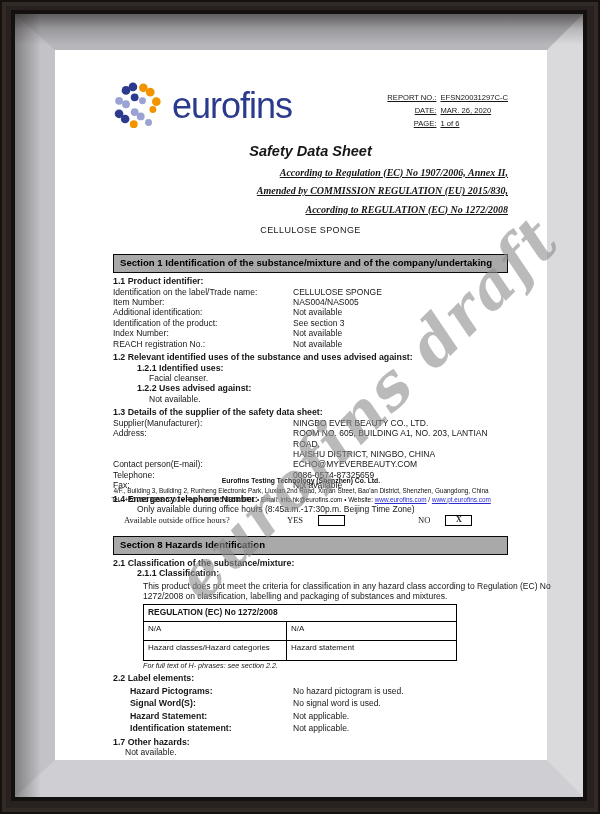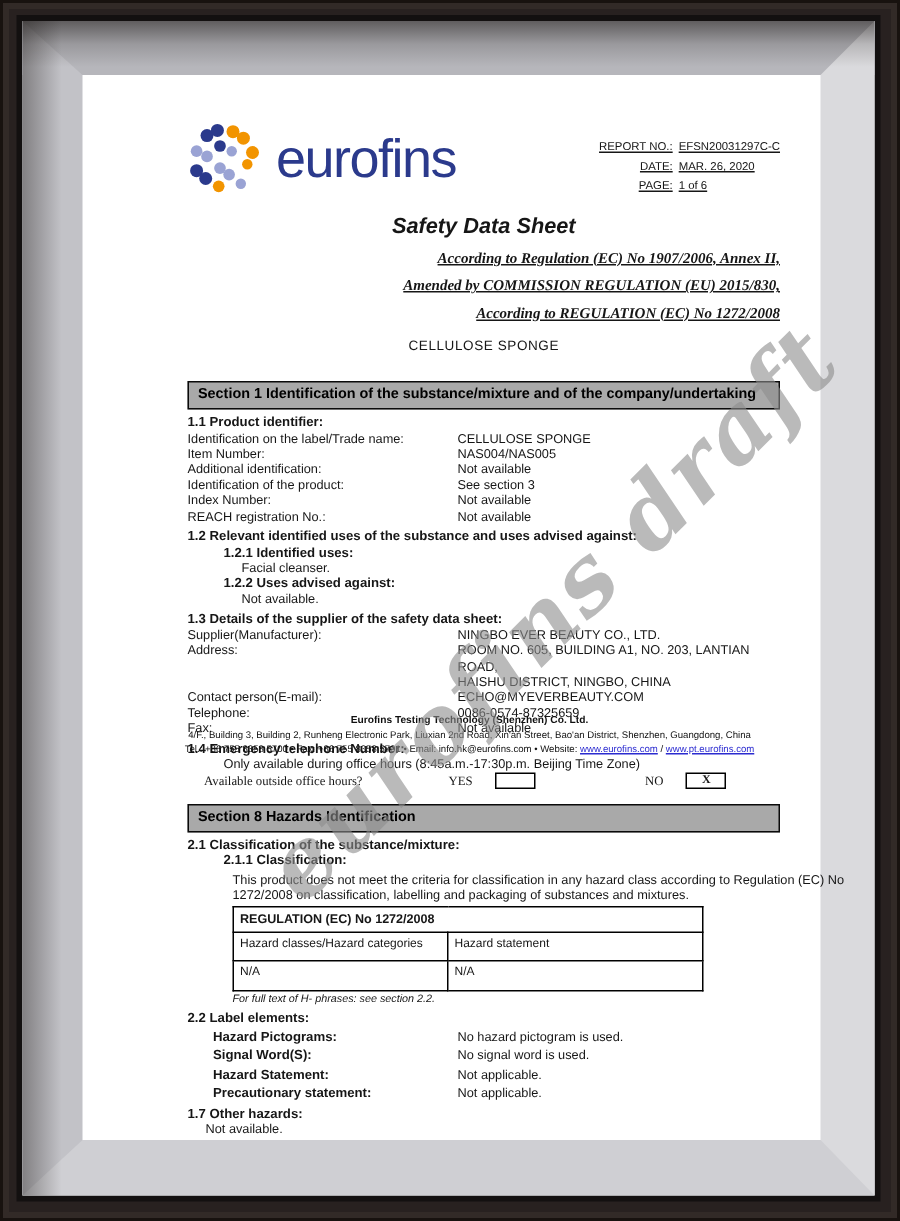--- a/index.html
+++ b/index.html
@@ -13,21 +13,21 @@
   .mat {
     position:absolute; left:15px; top:14px; right:17px; bottom:17px;
     border-style:solid; border-width:36px 36px 37px 40px;
     border-color:#b6b6bb #dadadd #cfcfd3 #c2c2c7; background:#ffffff;
   }
   .shade-top { position:absolute; left:15px; right:17px; top:14px; height:34px; pointer-events:none;
     background:linear-gradient(to bottom, rgba(25,20,18,.55) 0%, rgba(25,20,18,.18) 45%, rgba(255,255,255,0) 90%); }
   .shade-left { position:absolute; left:15px; top:14px; bottom:17px; width:26px; pointer-events:none;
     background:linear-gradient(to right, rgba(25,20,18,.38), rgba(255,255,255,0)); }
 
-  .page { position:absolute; left:67px; top:50px; width:492px; height:500px;
+  .page { position:absolute; left:55px; top:50px; width:492px; height:500px;
     padding:0 39px 0 58px; font-size:8.5px; color:#161616; line-height:10.4px; }
 
   
   .page-header { display:flex; justify-content:space-between; margin-top:31px; }
   .logo { display:flex; align-items:center; }
   .logo svg { width:52px; height:50px; }
   .logo-text { font-size:36px; color:#2b3a8c; letter-spacing:-1px; margin-left:7px; line-height:36px; }
   .report-block { margin-top:11px; font-size:7.6px; line-height:11px;
     display:grid; grid-template-columns:auto auto; column-gap:4px;text-decoration:underline; }
   .report-block .lbl { text-align:right; }
@@ -201,46 +201,46 @@
     <div class="h-bold">2.1 Classification of the substance/mixture:</div>
     <div class="h-bold ind1" style="margin-top:0;">2.1.1 Classification:</div>
     <div class="para">This product does not meet the criteria for classification in any hazard class according to Regulation (EC) No 1272/2008 on classification, labelling and packaging of substances and mixtures.</div>
 
     <table class="reg-table">
       <tbody>
           <tr>
             <td class="thead" colspan="2">REGULATION (EC) No 1272/2008</td>
           </tr>
       <tr>
+        <td class="c1">N/A</td>
+        <td>N/A</td>
+      </tr>
+      <tr>
         <td class="c1">Hazard classes/Hazard categories</td>
         <td>Hazard statement</td>
-      </tr>
-      <tr>
-        <td class="c1">N/A</td>
-        <td>N/A</td>
       </tr>
     </tbody>
       </table>
     <div class="table-note">For full text of H- phrases: see section 2.2.</div>
 
     <div class="h-bold">2.2 Label elements:</div>
     <div class="kv lblind" style="margin-top:2px;">
       <span class="k h-bold" style="margin:0;">Hazard Pictograms:</span>
       <span class="v">No hazard pictogram is used.</span>
     </div>
     <div class="kv lblind" style="margin-top:2px;">
       <span class="k h-bold" style="margin:0;">Signal Word(S):</span>
       <span class="v">No signal word is used.</span>
     </div>
     <div class="kv lblind" style="margin-top:2px;">
       <span class="k h-bold" style="margin:0;">Hazard Statement:</span>
       <span class="v">Not applicable.</span>
     </div>
     <div class="kv lblind" style="margin-top:2px;">
-      <span class="k h-bold" style="margin:0;">Precautionary statement:</span>
+      <span class="k h-bold" style="margin:0;">Identification statement:</span>
       <span class="v">Not applicable.</span>
     </div>
 
     <div class="h-bold">1.7 Other hazards:</div>
     <div class="ind3">Not available.</div>
 
     <div class="footer">
       <div class="footer-company">Eurofins Testing Technology (Shenzhen) Co. Ltd.</div>
       <div>4/F., Building 3, Building 2, Runheng Electronic Park, Liuxian 2nd Road, Xin'an Street, Bao'an District, Shenzhen, Guangdong, China</div>
       <div><span>Tel.: +86 755 8358 5700 • Fax: +86 755 8358 5701 • Email: info.hk@eurofins.com • Website: </span><a class="flink">www.eurofins.com</a><span> / </span><a class="flink">www.pt.eurofins.com</a></div>

